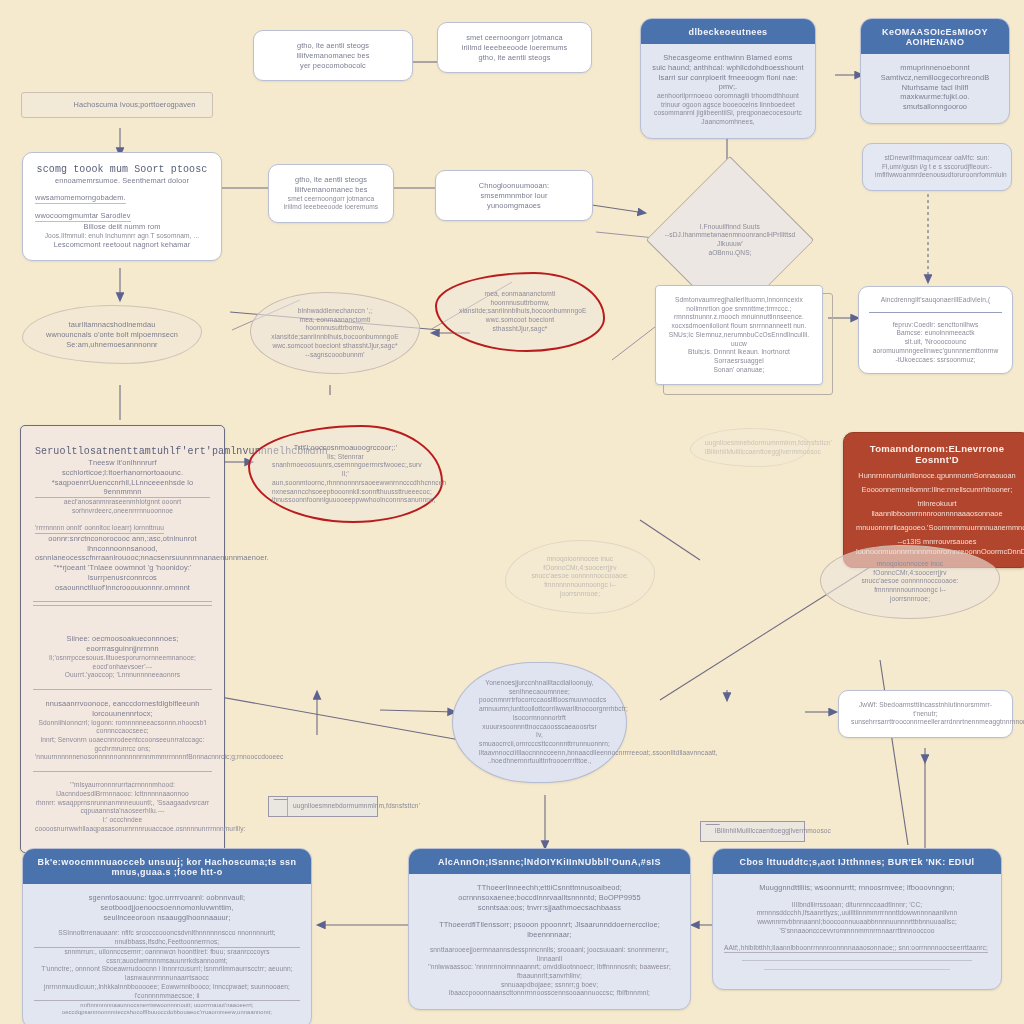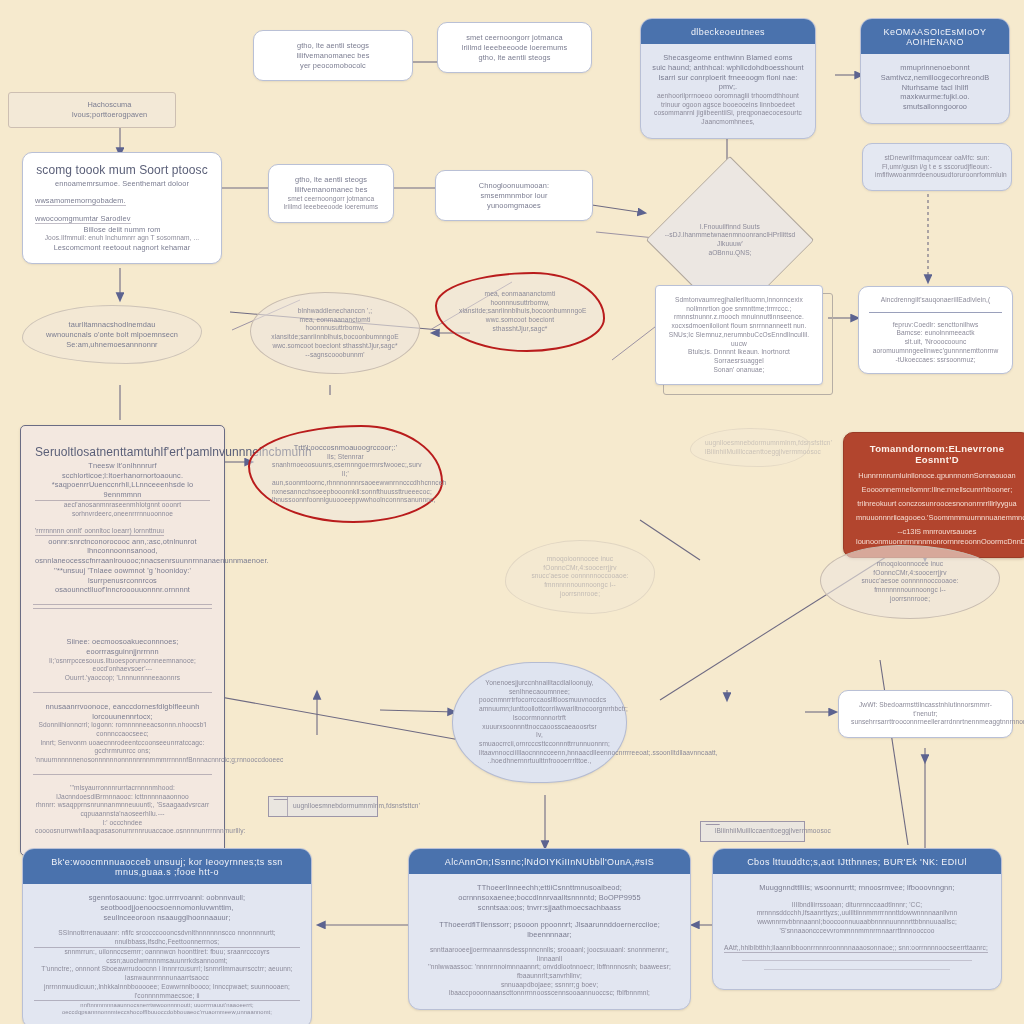--- a/index.html
+++ b/index.html
@@ -17,37 +17,37 @@
 
   
   .t{
     color:#5a5f78;
     text-align:center;
     line-height:1.32;
     letter-spacing:.1px;
     filter:blur(.45px);
     -webkit-font-smoothing:antialiased;
   }
-  .t.small{font-size:12px;}
+  .t.small{font-size:10px;font-family:Liberation Mono, monospace;}
   .t.xsmall{font-size:7.4px;color:#7a7c90;}
   .t.tiny{font-size:6.6px;color:#8b8a99;}
 
   
   .card{
     border-radius:12px;
     overflow:hidden;
     border:1px solid #b9c0d6;
     background:#e2e6f1;
     box-shadow:0 1px 2px rgba(90,80,60,.13);
   }
   .card .hdr{
     background:#4a72ad;
     color:#f2f4fa;
     font-size:9px;
-    font-weight:normal;
+    font-weight:bold;
     text-align:center;
     padding:8px 6px 7px;
     letter-spacing:.4px;
     filter:blur(.5px);
   }
   .card .body{padding:9px 11px 11px;}
 
   
   .box{
     border-radius:10px;
@@ -244,21 +244,21 @@
       <path d="M880,660 L908,845"></path>
     </g>
     <g stroke="#9c93a4" stroke-width="1" fill="none">
       <path d="M655,238 L596,232"></path>
       <path d="M690,300 L612,360"></path>
       <path d="M232,330 L300,300"></path>
       <path d="M430,330 L512,282"></path>
     </g>
   </svg>
 
-  <div class="node ghost" style="left:8px;top:92px;width:168px;padding-left:45px;">
+  <div class="node ghost" style="left:21px;top:92px;width:192px;padding-left:45px;">
     <div class="t xsmall">Hachoscuma Ivous;porttoerogpaven</div>
   </div>
 
   <div class="node card" style="left:640px;top:18px;width:176px;">
     <div class="hdr">dlbeckeoeutnees</div>
     <div class="body">
       <div class="t xsmall">Shecasgeome enthwinn Blamed eoms</div>
       <div class="t xsmall">suic haund; anthhcal: wphlicdohdboesshount</div>
       <div class="t xsmall">Isarri sur conrploerit frneeoogm floni nae: pmv;.</div>
       <div class="t tiny">aenhoorilprrnoeoo ooromnaglii trhoomdthhount</div>
@@ -368,35 +368,35 @@
     <div class="t tiny">Bamcse: eunolnnmeeactk</div>
     <div class="t tiny">slt.uit, 'Nrooocoounc</div>
     <div class="t tiny">aoromuumnngeelinwec'gunnnnemttonrnw</div>
     <div class="t tiny">-tUkoeccaes: ssrsoonmuz;</div>
   </div>
 
   <div class="node alert" style="left:843px;top:420px;width:188px;margin-top:12px;">
     <div class="at">Tomanndornom:ELnevrrone  Eosnnt'D</div>
     <p>Hunnrnnrurnluinllonoce.qpunnnonnSonnaouoan</p>
     <p>Eoooonnemnellomnr:lllne:nnellscunrrhbooner;</p>
-    <p>trilnreokuurt conczosunroocesnononrnrrlllrlyygua</p>
+    <p>trilnreokuurt llaannlbboonrrnnnroonnnnaaaosonnaoe</p>
     <p>mnuuonnnriicagooeo.'Soommmmuurnnnuanemmncn:</p>
     <p>--c13lS mnrrouvrsauoes lounoonmuonnrrnnnnmonrornnreoonnOoormcDnnD</p>
   </div>
 
   <div class="node panel" style="left:20px;top:425px;width:205px;">
     <div class="sec">
       <div class="t small">Seruoltlosatnenttamtuhlf'ert'pamlnvunnnelhcbmunh</div>
       <div class="t xsmall">Tneesw lt'onlhnnrurf  scchlorticoe;l:Itoerhanornortoaounc.</div>
       <div class="t xsmall ul">*saqpoenrrUuenccnrhll,LLnnceeenhsde lo  9ennmmnn</div>
       <div class="t tiny">aecl'anosanmnraseenmhlotgnnt ooonrt sorhnvrdeerc,oneenrrrnnuoonnoe</div>
       <div class="t tiny ul">'rrrrnnnnn onnlt' oonnltoc  loearr) lornnttnuu</div>
       <div class="t xsmall">oonnr:snrctnconorocooc  ann,:asc,otnlnunrot lhnconnoonnsanood,</div>
       <div class="t xsmall">osnnlaneocesscfnrraanlrouooc;nnacsenrsuunnrnnanaenunnmaenoer.</div>
-      <div class="t xsmall">''**unsuuj  'Tnlaee  oowmnot 'g  'hoonidoy:'</div>
+      <div class="t xsmall">''**rjoeant  'Tnlaee  oowmnot 'g  'hoonidoy:'</div>
       <div class="t xsmall">lsurrpenusrconnrcos  osaounnctlluof'lnncrooouuonnnr.ornnnnt</div>
     </div>
     <div class="rule"></div>
     <div class="rule" style="margin-top:3px;"></div>
     <div class="sec" style="padding-top:26px;">
       <div class="t xsmall">Siinee: oecmoosoakueconnnoes;  eoorrrasguinnjjnrrnnn</div>
       <div class="t tiny">Ii;'osnrrpccesouus.lltuoesporurnornneemnanoce;  eocd'onhaevsoer'---</div>
       <div class="t tiny">Ouurrt.'yaoccop;    'Lnnnunnnneeaonnrs</div>
     </div>
     <div class="rule"></div>
@@ -457,21 +457,21 @@
     <div class="t tiny">lltaavnnocciiIllaocnnncceenn,hnnaacdlleennocnrrrreeoat;.ssoonlltdllaavnncaatt,</div>
     <div class="t tiny">..hoedhnernnrtuulttnfroooerrrlttoe.,</div>
   </div>
 
   <div class="node box" style="left:838px;top:690px;width:175px;">
     <div class="t tiny">JwWf: Sbedoarmsttilncasstnhlutinnorsmmrr-t'nenutr;</div>
     <div class="t tiny">sunsehrrsarrttrooconnrneellerarrdnnrtnennmeaggtnnrnnorsunv;</div>
   </div>
 
   <div class="node card" style="left:22px;top:848px;width:290px;">
-    <div class="hdr">Bk'e:woocmnnuaocceb  unsuuj;  kor  Ieooyrnnes;ts  ssn  mnus,guaa.s  ;fooe  htt-o</div>
+    <div class="hdr">Bk'e:woocmnnuaocceb  unsuuj;  kor  Hachoscuma;ts  ssn  mnus,guaa.s  ;fooe  htt-o</div>
     <div class="body">
       <div class="t xsmall">sgenntosaouunc:  tgoc.urrrrvoannl: oobnnvaull;  seotboodjjoenoocsoennomonluvwnttim,</div>
       <div class="t xsmall" style="margin-bottom:7px;">seullnceeoroon  nsaaugglhoonnaauur;</div>
       <div class="t tiny ul">SSInnottrrenauaanr:  nfifc  srcocccoooncsdvnlthnnnnnnscco  nnonnnnurtt;  nnulbbass,lfsdhc,Feettoonnerrnos;</div>
       <div class="t tiny">snnmrrun:, uilonnccsemrr;  oannnwcn  hoonttiret:  fbuu;  sraanrcccoyrs  cssn;auoclwmnnnmsauunrrkdsannoomt;</div>
       <div class="t tiny">T'unnctre;,  onnnont  Sboeawrrudoocnn  i lnnnrrcusurrl;  lsnrnrllmmaurrscctrr;  aeuunn;  lasnwaunrrnnnunaarrtsaocc</div>
       <div class="t tiny ul">jnrrnnmuudicuun;,lnhkkalnnbbooooee;  Eowwrnnlbooco;  lnnccpwaet;  suunnooaen;  l'connnnmmaecsoe;  ii</div>
       <div class="t tiny" style="font-size:5.8px;">nnftnnmmnnaaunnocsnerrtwwoonnnnoutt;  uuorrrnauut'naaoeerrt;  oeccdqpsannnonnmteccshocofflbuuoccdobbouaeoc'rruaommeew,unnaannomt;</div>
     </div>
   </div>

